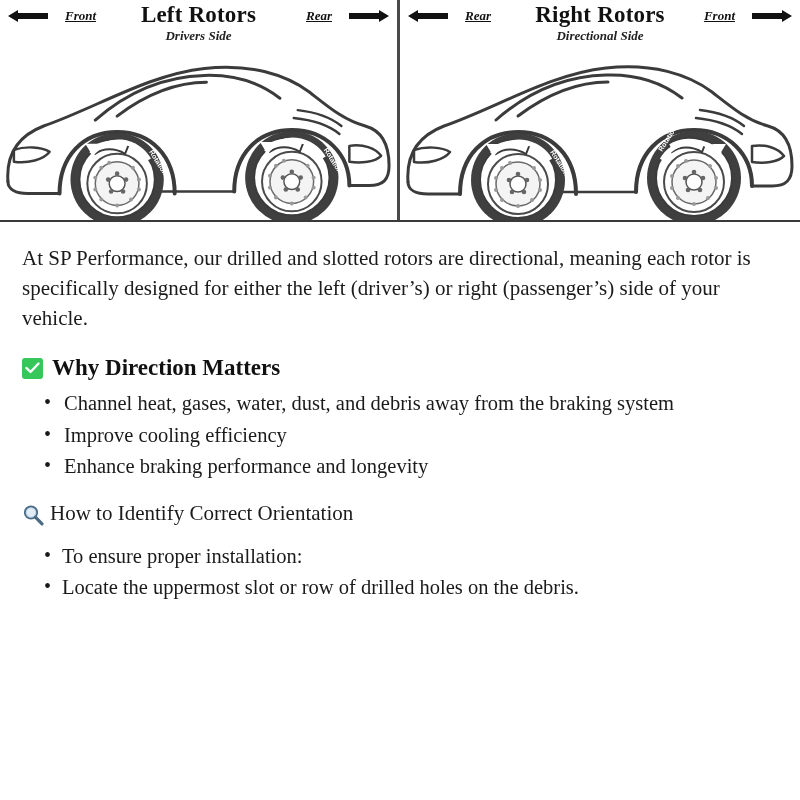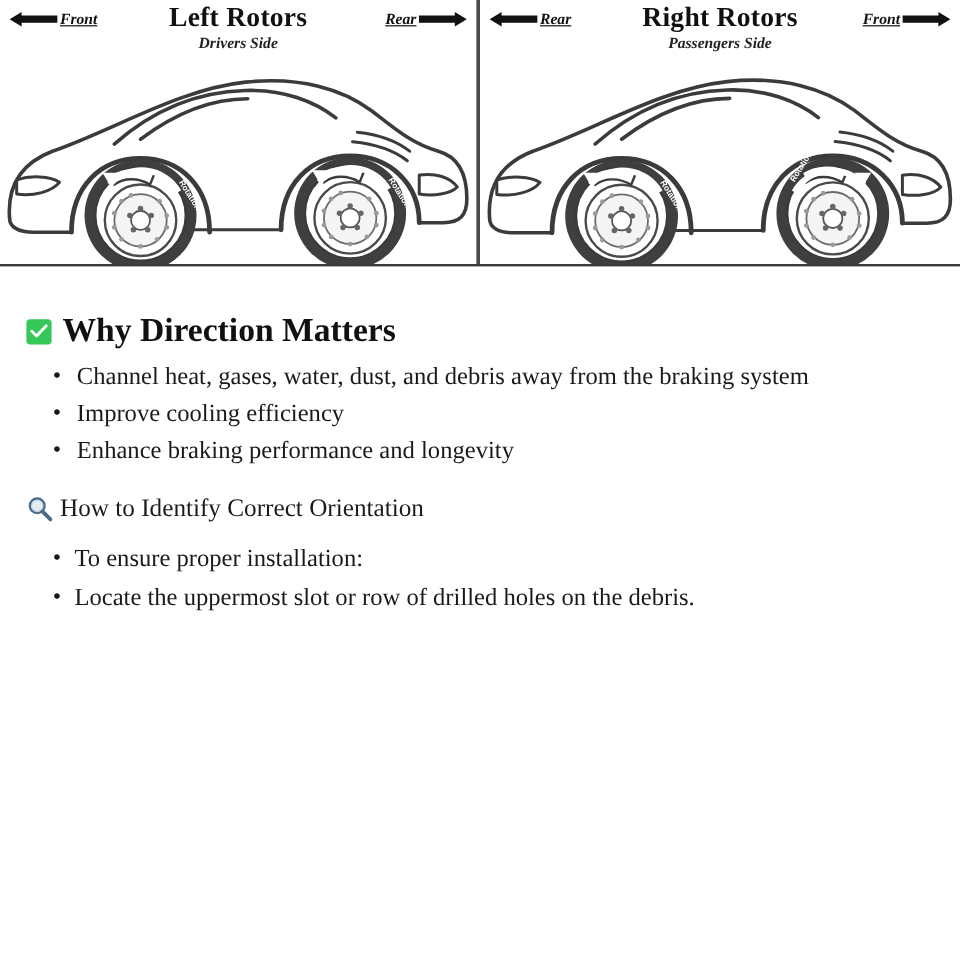--- a/index.html
+++ b/index.html
@@ -64,21 +64,21 @@
     font-size: 13px;
     font-style: italic;
     font-weight: bold;
     color: #222;
     font-family: Liberation Serif, serif;
   }
   .arrow-tag {
     position: absolute;
     top: 8px;
     display: flex;
-    gap: 2px;
+    gap: 17px;
     font-size: 13px;
     font-weight: bold;
     font-style: italic;
     color: #111;
   }
   .arrow-tag .lbl {
     text-decoration: underline;
   }
   .arrow-tag svg { display: block; }
   .tag-left { left: 8px; }
@@ -103,21 +103,21 @@
     margin: 6px 0 0 0;
     color: #1b1b1b;
   }
   .heading {
     display: flex;
     align-items: center;
     gap: 9px;
     margin: 22px 0 0 0;
   }
   .heading .htext {
-    font-size: 28px;
+    font-size: 23px;
     font-weight: bold;
     color: #111;
   }
   .check-icon {
     width: 21px;
     height: 21px;
     background: #35c759;
     border-radius: 3px;
     display: inline-flex;
     align-items: center;
@@ -146,21 +146,21 @@
   ul.bullets li::before {
     content: "•";
     position: absolute;
     left: -18px;
     top: -1px;
     font-size: 20px;
   }
 
   .heading2 {
     display: flex;
-    align-items: center;
+    align-items: flex-end;
     gap: 6px;
     margin: 20px 0 16px 0;
   }
   .heading2 .htext2 {
     font-size: 21px;
     color: #1b1b1b;
   }
   .magnifier {
     width: 22px;
     height: 22px;
@@ -302,21 +302,21 @@
           <path d="M268,110 C280,102 296,102 306,108 L302,118 C292,112 280,112 272,118 Z" fill="#ffffff" stroke="#3b3b3b" stroke-width="2"></path>
           <path d="M268,118 A36,36 0 0 1 326,124" fill="none" stroke="#ffffff" stroke-width="5"></path>
           <polygon points="268,118 262,108 276,108" fill="#ffffff"></polygon>
           <text class="rot-label" transform="translate(326,116) rotate(58)">Rotation</text>
         </g>
       </svg>
     </div>
 
     <div class="panel right">
       <div class="panel-title">Right Rotors</div>
-      <div class="panel-sub">Passengers Side</div>
+      <div class="panel-sub">Directional Side</div>
 
       <div class="arrow-tag tag-left">
         <svg width="40" height="16" viewBox="0 0 40 16">
           <polygon points="0,8 10,2 10,5 40,5 40,11 10,11 10,14" fill="#111"></polygon>
         </svg>
         <span class="lbl">Rear</span>
       </div>
 
       <div class="arrow-tag tag-right">
         <span class="lbl">Front</span>
@@ -400,20 +400,21 @@
           <path d="M320,120 A36,36 0 0 0 262,126" fill="none" stroke="#ffffff" stroke-width="5"></path>
           <polygon points="320,120 326,110 312,110" fill="#ffffff"></polygon>
           <text class="rot-label" transform="translate(262,118) rotate(-58)">Rotation</text>
         </g>
       </svg>
     </div>
   </div>
 
   <div class="content">
 
+    <p class="lead">At SP Performance, our drilled and slotted rotors are directional, meaning each rotor is specifically designed for either the left (driver’s) or right (passenger’s) side of your vehicle.</p>
 
     <div class="heading">
       <span class="check-icon">
         <svg width="15" height="12" viewBox="0 0 15 12">
           <polyline points="1.5,6 5.5,10 13.5,1.5" fill="none" stroke="#ffffff" stroke-width="2.4" stroke-linecap="round" stroke-linejoin="round"></polyline>
         </svg>
       </span>
       <span class="htext">Why Direction Matters</span>
     </div>
 

